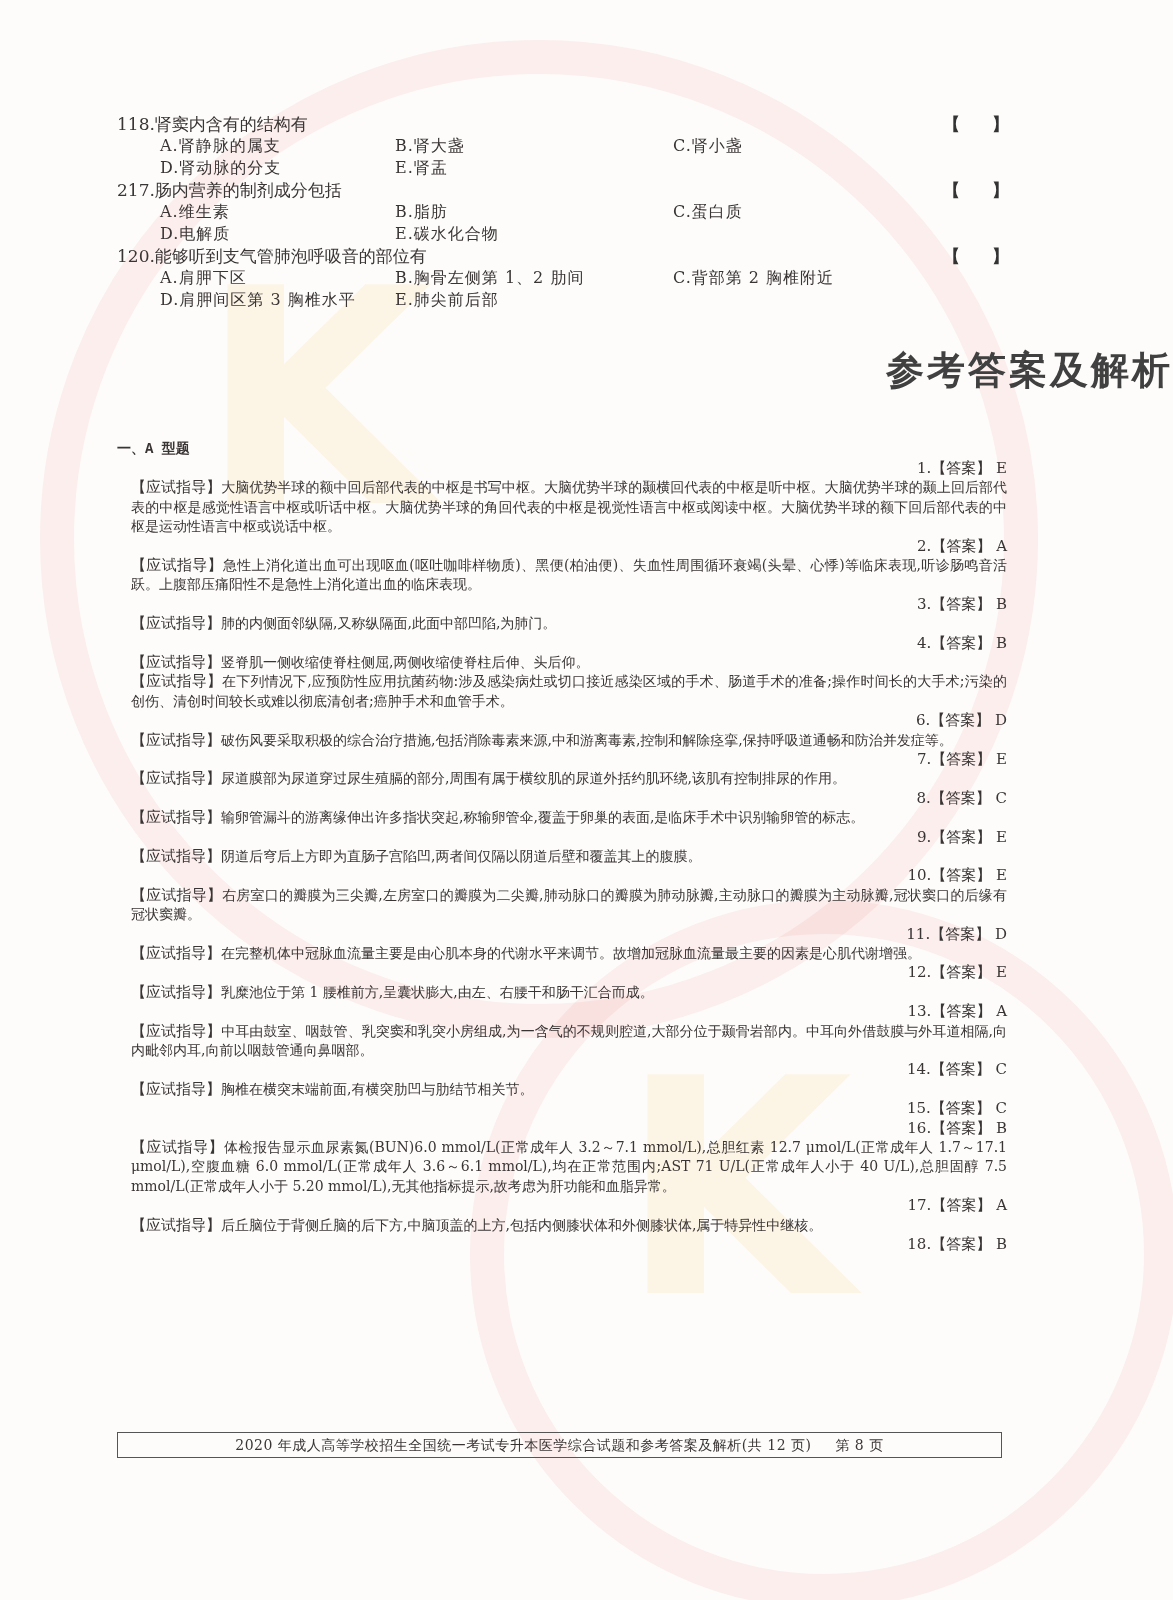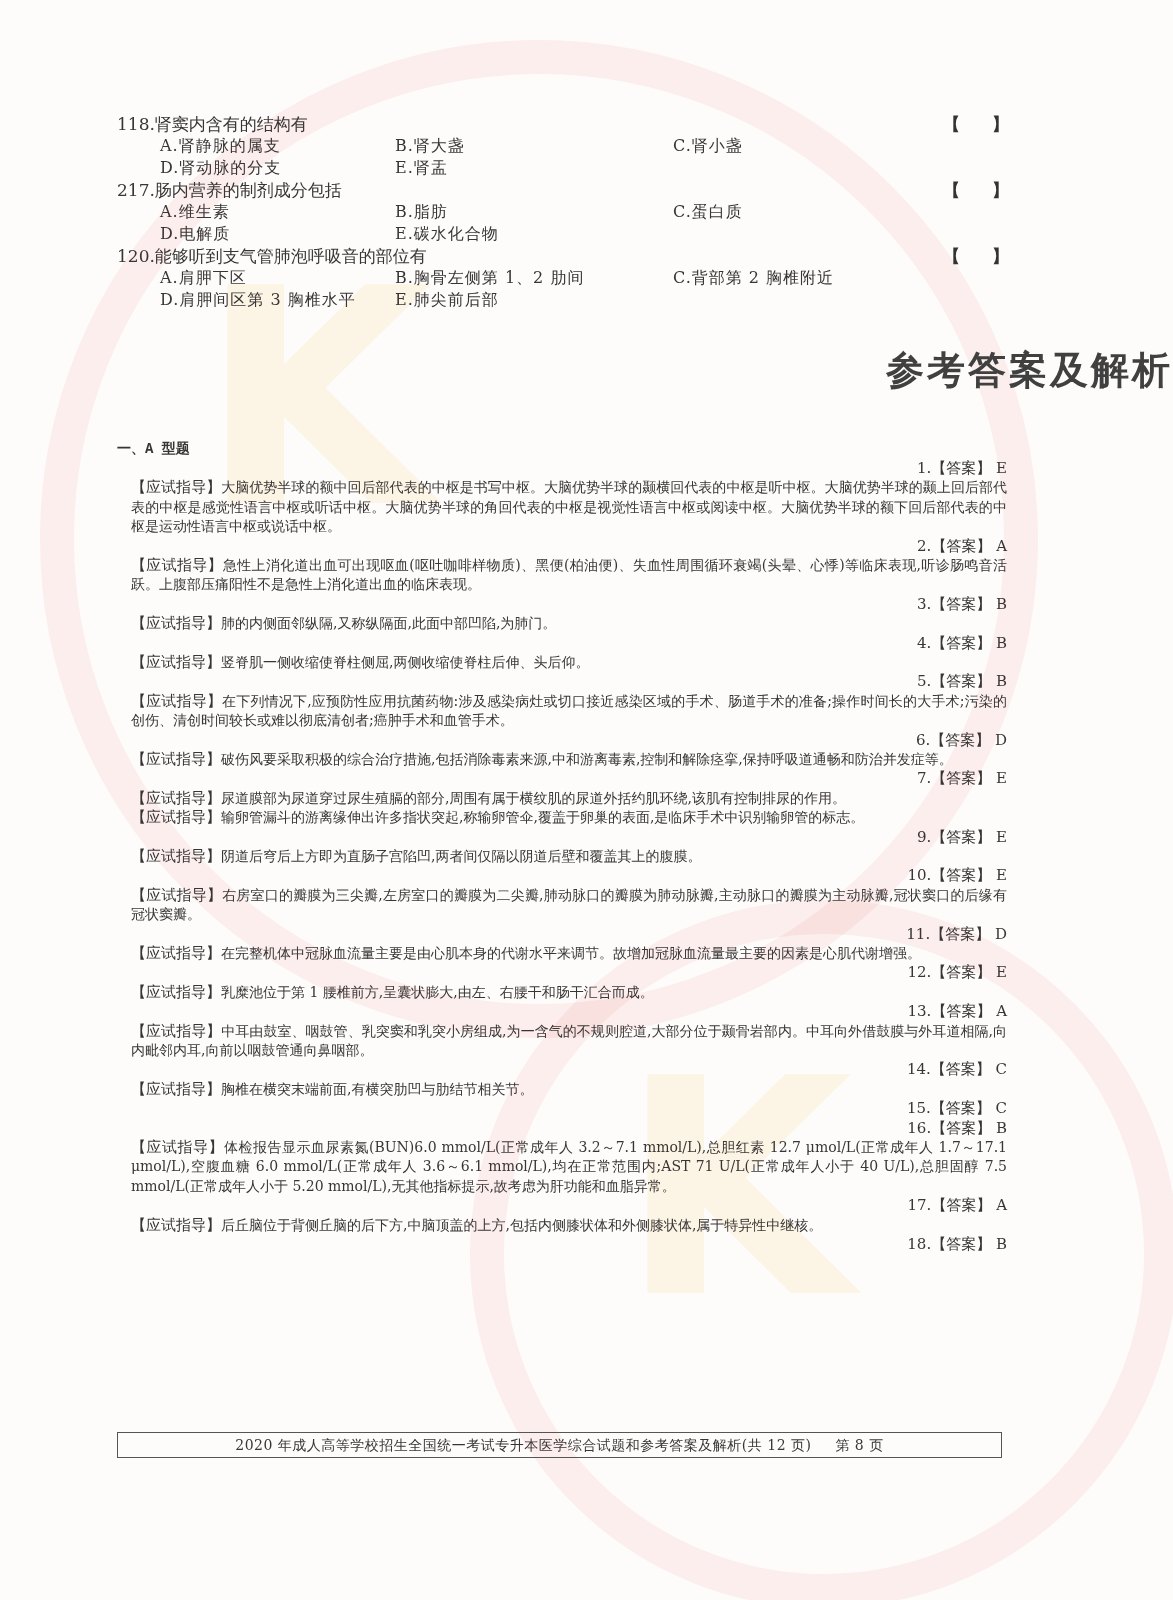--- a/index.html
+++ b/index.html
@@ -108,26 +108,26 @@
     <div class="section-head">一、A 型题</div>
     <div id="answers-container">
         <div class="ans-line"><span>1.</span><span>【答案】</span> <span>E</span></div>
         <div class="guide"><span class="tag">【应试指导】</span><span>大脑优势半球的额中回后部代表的中枢是书写中枢。大脑优势半球的颞横回代表的中枢是听中枢。大脑优势半球的颞上回后部代表的中枢是感觉性语言中枢或听话中枢。大脑优势半球的角回代表的中枢是视觉性语言中枢或阅读中枢。大脑优势半球的额下回后部代表的中枢是运动性语言中枢或说话中枢。</span></div>
         <div class="ans-line"><span>2.</span><span>【答案】</span> <span>A</span></div>
         <div class="guide"><span class="tag">【应试指导】</span><span>急性上消化道出血可出现呕血(呕吐咖啡样物质)、黑便(柏油便)、失血性周围循环衰竭(头晕、心悸)等临床表现,听诊肠鸣音活跃。上腹部压痛阳性不是急性上消化道出血的临床表现。</span></div>
         <div class="ans-line"><span>3.</span><span>【答案】</span> <span>B</span></div>
         <div class="guide"><span class="tag">【应试指导】</span><span>肺的内侧面邻纵隔,又称纵隔面,此面中部凹陷,为肺门。</span></div>
         <div class="ans-line"><span>4.</span><span>【答案】</span> <span>B</span></div>
         <div class="guide"><span class="tag">【应试指导】</span><span>竖脊肌一侧收缩使脊柱侧屈,两侧收缩使脊柱后伸、头后仰。</span></div>
-        <div class="ans-line"><span>5.</span><span>【答案】</span> <span>B</span></div>
         <div class="guide"><span class="tag">【应试指导】</span><span>在下列情况下,应预防性应用抗菌药物:涉及感染病灶或切口接近感染区域的手术、肠道手术的准备;操作时间长的大手术;污染的创伤、清创时间较长或难以彻底清创者;癌肿手术和血管手术。</span></div>
         <div class="ans-line"><span>6.</span><span>【答案】</span> <span>D</span></div>
         <div class="guide"><span class="tag">【应试指导】</span><span>破伤风要采取积极的综合治疗措施,包括消除毒素来源,中和游离毒素,控制和解除痉挛,保持呼吸道通畅和防治并发症等。</span></div>
         <div class="ans-line"><span>7.</span><span>【答案】</span> <span>E</span></div>
         <div class="guide"><span class="tag">【应试指导】</span><span>尿道膜部为尿道穿过尿生殖膈的部分,周围有属于横纹肌的尿道外括约肌环绕,该肌有控制排尿的作用。</span></div>
+        <div class="ans-line"><span>8.</span><span>【答案】</span> <span>C</span></div>
         <div class="guide"><span class="tag">【应试指导】</span><span>输卵管漏斗的游离缘伸出许多指状突起,称输卵管伞,覆盖于卵巢的表面,是临床手术中识别输卵管的标志。</span></div>
         <div class="ans-line"><span>9.</span><span>【答案】</span> <span>E</span></div>
         <div class="guide"><span class="tag">【应试指导】</span><span>阴道后穹后上方即为直肠子宫陷凹,两者间仅隔以阴道后壁和覆盖其上的腹膜。</span></div>
         <div class="ans-line"><span>10.</span><span>【答案】</span> <span>E</span></div>
         <div class="guide"><span class="tag">【应试指导】</span><span>右房室口的瓣膜为三尖瓣,左房室口的瓣膜为二尖瓣,肺动脉口的瓣膜为肺动脉瓣,主动脉口的瓣膜为主动脉瓣,冠状窦口的后缘有冠状窦瓣。</span></div>
         <div class="ans-line"><span>11.</span><span>【答案】</span> <span>D</span></div>
         <div class="guide"><span class="tag">【应试指导】</span><span>在完整机体中冠脉血流量主要是由心肌本身的代谢水平来调节。故增加冠脉血流量最主要的因素是心肌代谢增强。</span></div>
         <div class="ans-line"><span>12.</span><span>【答案】</span> <span>E</span></div>
         <div class="guide"><span class="tag">【应试指导】</span><span>乳糜池位于第 1 腰椎前方,呈囊状膨大,由左、右腰干和肠干汇合而成。</span></div>
         <div class="ans-line"><span>13.</span><span>【答案】</span> <span>A</span></div>

